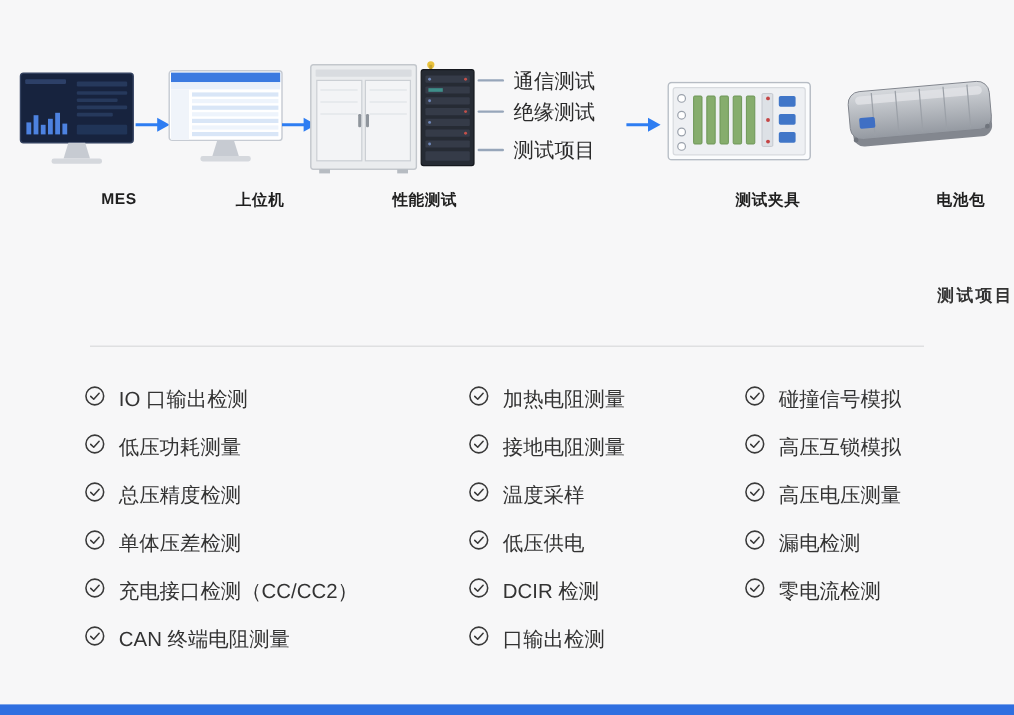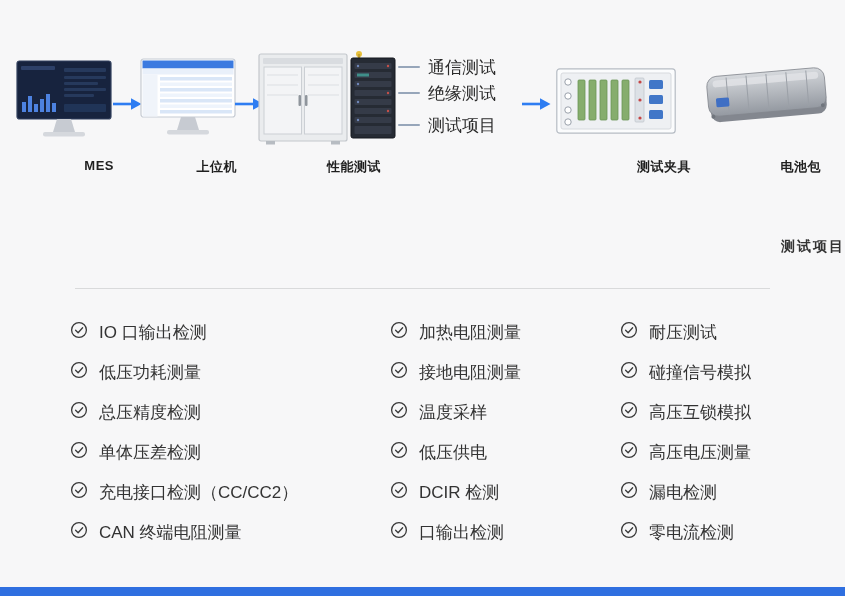--- a/index.html
+++ b/index.html
@@ -12,21 +12,21 @@
   .illus-rack{left:350px;top:50px;}
   .illus-fixture{left:556px;top:68px;}
   .illus-battery{left:702px;top:54px;}
   .arr1{left:112px;top:96px;}
   .arr2{left:234px;top:96px;}
   .arr3{left:521px;top:96px;}
   .node-label{position:absolute;top:158px;font-size:13px;font-weight:700;color:#1f1f1f;text-align:right;letter-spacing:.5px;}
   .lab-mes{left:14px;width:100px;}
   .lab-host{left:137px;width:100px;}
   .lab-perf{left:281px;width:100px;}
-  .lab-fixture{left:591px;width:100px;}
+  .lab-fixture{left:567px;width:100px;}
   .lab-battery{left:721px;width:100px;}
   .branch{position:absolute;left:398px;display:flex;align-items:center;height:18px;justify-content:center;}
   .branch .tick{width:22px;height:2px;background:#97a6ba;margin-right:8px;border-radius:1px;}
   .branch .branch-text{font-size:17px;color:#2b2b2b;}
   .br1{top:58px;} .br2{top:84px;} .br3{top:116px;}
   .section-title{position:absolute;left:0;top:238px;width:845px;text-align:right;font-size:14px;font-weight:700;color:#333;letter-spacing:2px;}
   .divider{position:absolute;left:75px;top:288px;width:695px;height:1px;background:#d9dadb;}
   .col{position:absolute;top:321px;}
   .col-1{left:70px;} .col-2{left:390px;} .col-3{left:620px;}
   .check-item{display:flex;height:23px;margin-bottom:17px;}
@@ -312,27 +312,20 @@
         <span class="check-text">口输出检测</span>
       </div>
     </div>
 
     <div class="col col-3">
       <div class="check-item">
         <svg class="check-icon" viewBox="0 0 18 18" width="18" height="18">
             <circle cx="9" cy="9" r="7.4" fill="none" stroke="#3a3a3a" stroke-width="1.3"></circle>
             <path d="M5.6 9.3 L8.1 11.7 L12.6 6.7" fill="none" stroke="#3a3a3a" stroke-width="1.3" stroke-linecap="round" stroke-linejoin="round"></path>
           </svg>
-        <span class="check-text">耐压测试</span>
-      </div>
-      <div class="check-item">
-        <svg class="check-icon" viewBox="0 0 18 18" width="18" height="18">
-            <circle cx="9" cy="9" r="7.4" fill="none" stroke="#3a3a3a" stroke-width="1.3"></circle>
-            <path d="M5.6 9.3 L8.1 11.7 L12.6 6.7" fill="none" stroke="#3a3a3a" stroke-width="1.3" stroke-linecap="round" stroke-linejoin="round"></path>
-          </svg>
         <span class="check-text">碰撞信号模拟</span>
       </div>
       <div class="check-item">
         <svg class="check-icon" viewBox="0 0 18 18" width="18" height="18">
             <circle cx="9" cy="9" r="7.4" fill="none" stroke="#3a3a3a" stroke-width="1.3"></circle>
             <path d="M5.6 9.3 L8.1 11.7 L12.6 6.7" fill="none" stroke="#3a3a3a" stroke-width="1.3" stroke-linecap="round" stroke-linejoin="round"></path>
           </svg>
         <span class="check-text">高压互锁模拟</span>
       </div>
       <div class="check-item">

